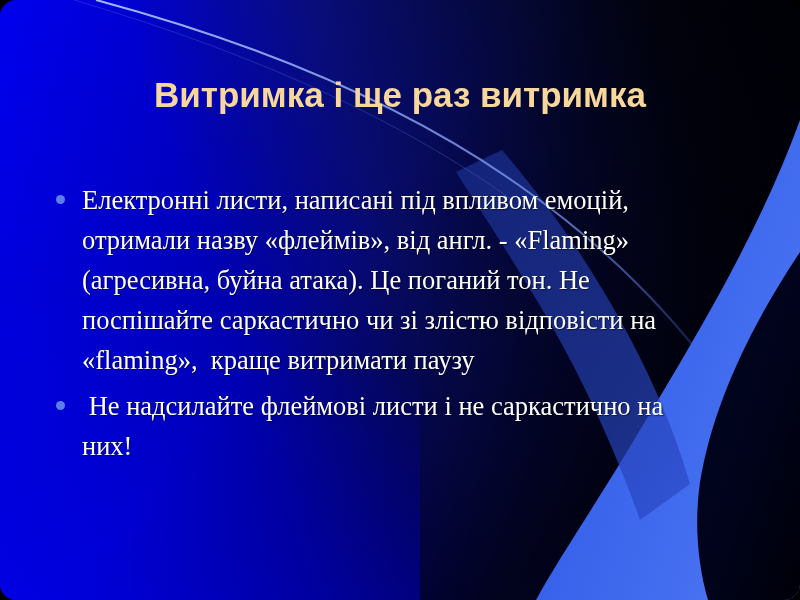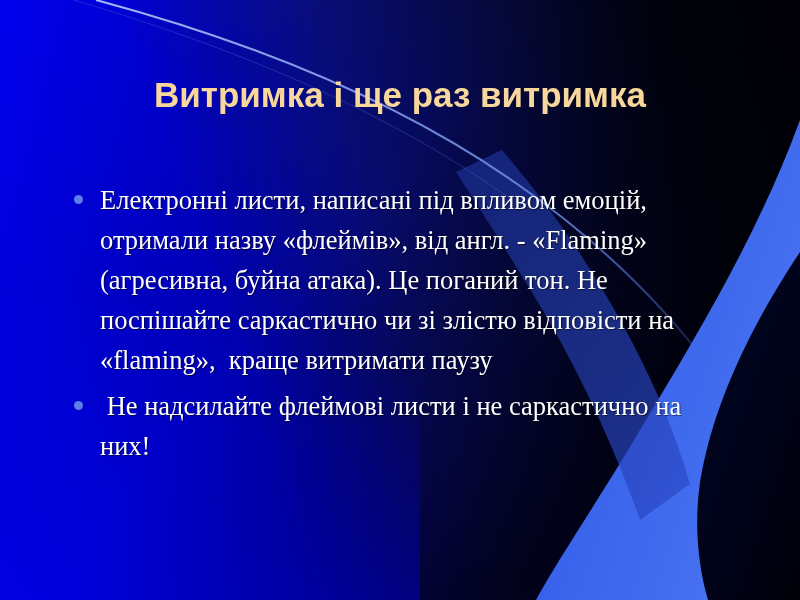--- a/index.html
+++ b/index.html
@@ -8,20 +8,21 @@
     padding: 0;
     background: #000;
   }
   #slide {
     position: relative;
     width: 800px;
     height: 600px;
     overflow: hidden;
     background: #000008;
     font-family: "Liberation Serif", "DejaVu Serif", serif;
+    border-radius: 16px;
   }
   
   #bg-svg {
     position: absolute;
     left: 0; top: 0;
     width: 800px;
     height: 600px;
     display: block;
   }
   
@@ -40,21 +41,21 @@
     font-family: "Liberation Sans", "DejaVu Sans", sans-serif;
     font-weight: bold;
     font-size: 35px;
     line-height: 42px;
     letter-spacing: 0px;
     color: #f7d79b;
     white-space: nowrap;
   }
   #body-block {
     position: absolute;
-    left: 74px;
+    left: 56px;
     top: 180px;
     width: 660px;
   }
   .bullet-row {
     display: flex;
     align-items: flex-start;
     margin-bottom: 6px;
   }
   .bullet-marker {
     flex: 0 0 auto;

